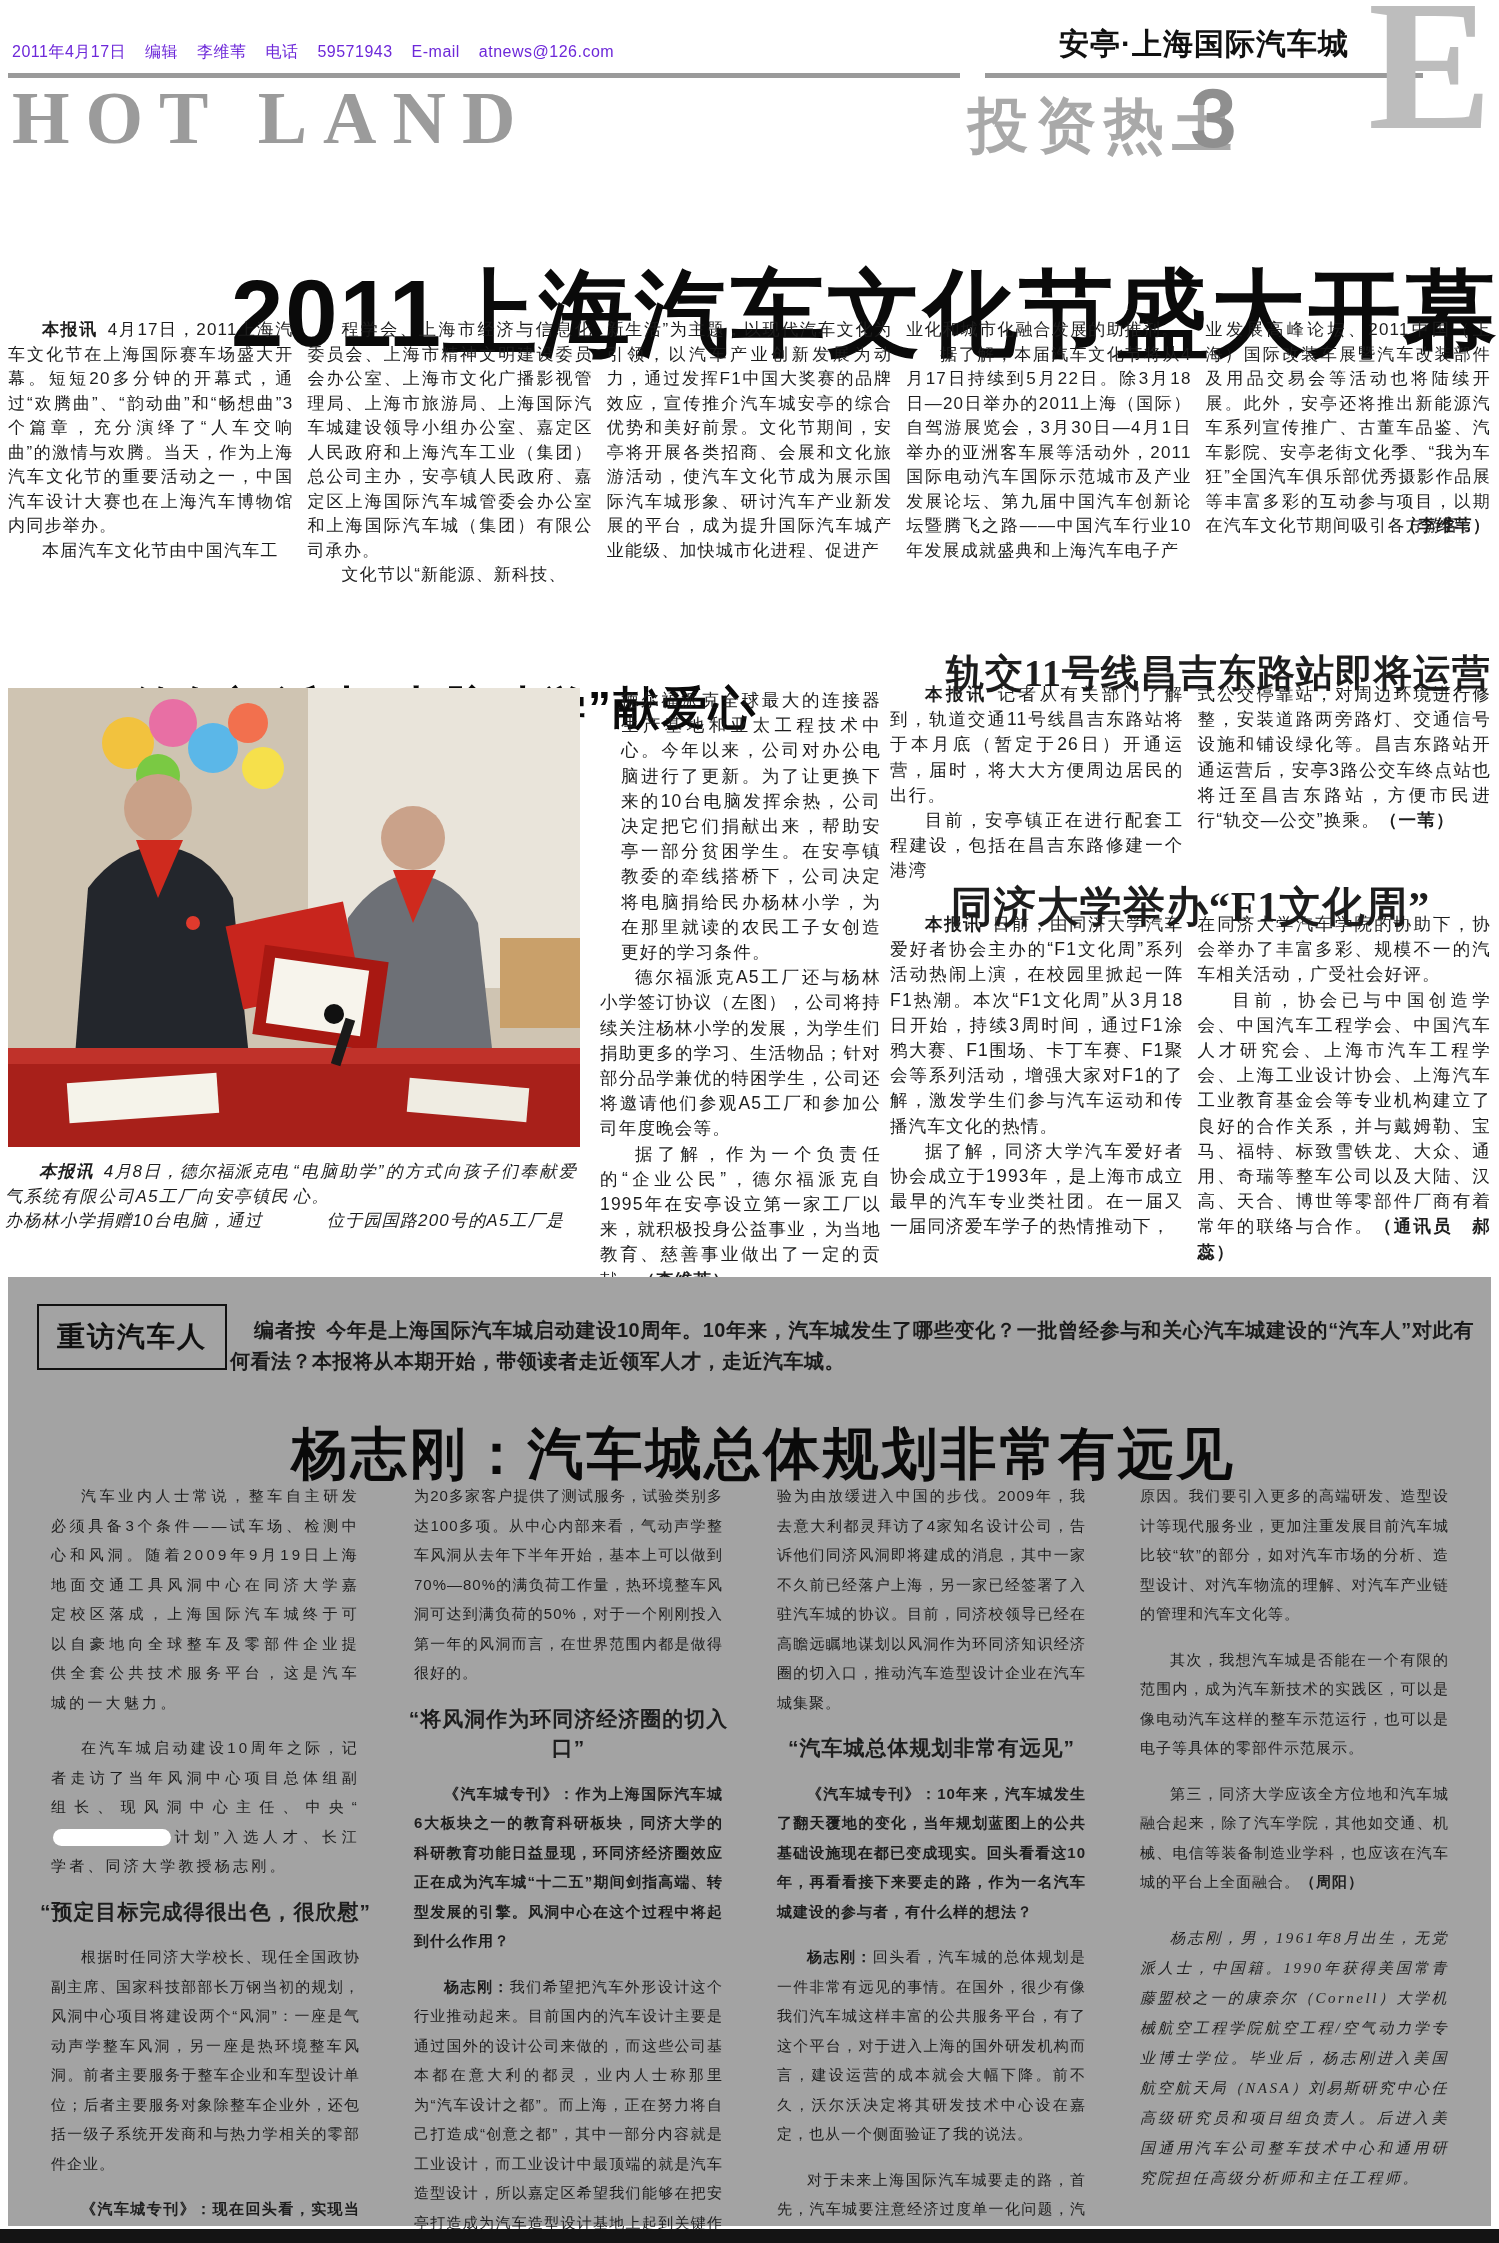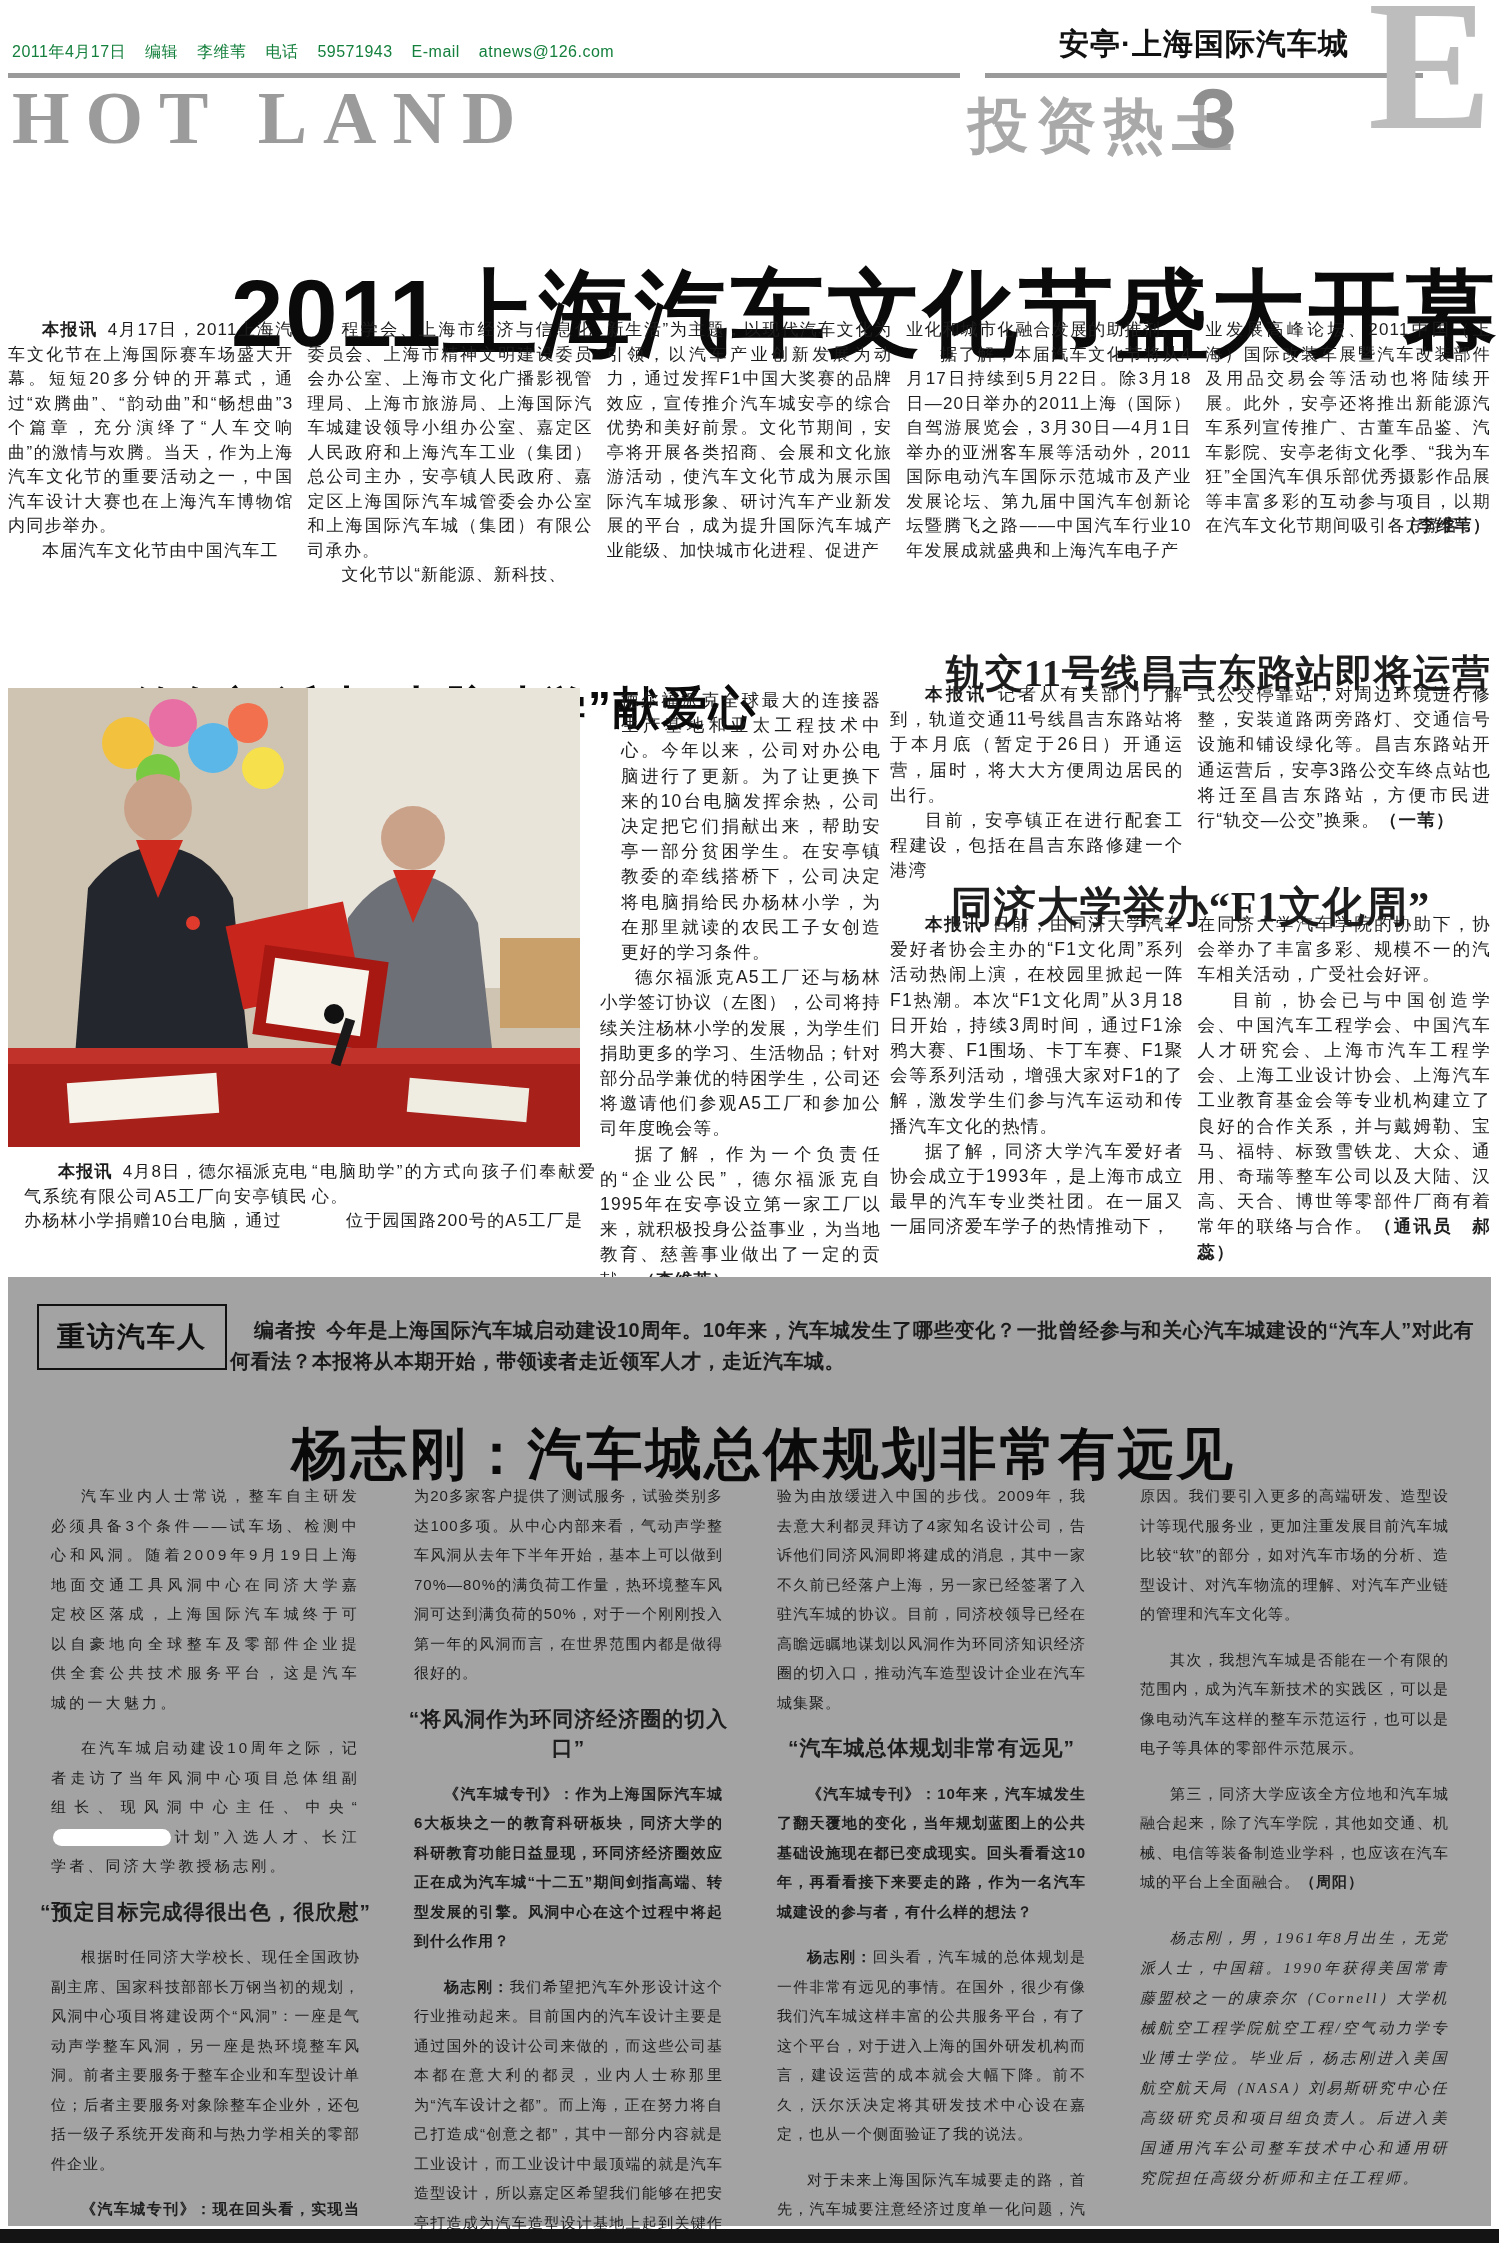--- a/index.html
+++ b/index.html
@@ -1,19 +1,19 @@
 <!DOCTYPE html>
 <html><head>
 <meta charset="utf-8">
 <style>
   html,body{margin:0;padding:0;background:#e8e8e8;}
   #page{position:relative;width:1499px;height:2243px;background:#ffffff;overflow:hidden;
         font-family:"Liberation Sans",sans-serif;color:#1d1d1d;}
   
-  .dateline{position:absolute;left:12px;top:42px;font-size:16px;color:#15803d;letter-spacing:.5px;}
+  .dateline{position:absolute;left:12px;top:42px;font-size:16px;color:#6d28d9;letter-spacing:.5px;}
   .dateline span{margin-right:14px;}
   .rule{position:absolute;height:5px;background:#9a9a9a;}
   .rule-left{left:8px;top:73px;width:952px;}
   .rule-right{left:985px;top:73px;width:438px;}
   .masthead{position:absolute;left:12px;top:76px;font-family:"Liberation Serif",serif;
             font-size:74px;color:#9b9b9b;letter-spacing:16px;font-weight:bold;}
   .section-cn{position:absolute;left:985px;top:24px;width:438px;text-align:center;
               font-size:30px;font-weight:bold;color:#111;letter-spacing:1px;}
   .tagline{position:absolute;left:968px;top:86px;font-size:60px;color:#a9a9a9;letter-spacing:8px;font-weight:bold;}
   .pagenum{position:absolute;left:1190px;top:70px;font-size:84px;color:#8f8f8f;font-weight:bold;}
@@ -26,22 +26,22 @@
         grid-template-columns:repeat(5,1fr);column-gap:14px;}
   .col p,.colblock p{margin:0;font-size:17px;line-height:24.5px;text-align:justify;
         letter-spacing:1.2px;text-indent:2em;}
   .b{font-weight:bold;margin-right:10px;}
   .by{font-weight:bold;}
   .byline-right{text-align:right!important;text-indent:0!important;font-weight:bold;margin-top:-24.5px!important;}
   
   .headline-delphi{position:absolute;left:8px;top:640px;width:872px;text-align:center;
                    font-size:46px;font-weight:bold;letter-spacing:2px;color:#0a0a0a;}
   .photo{position:absolute;left:8px;top:688px;width:572px;height:459px;background:#b8a894;}
-  .lead-cols{position:absolute;left:24px;top:1160px;width:572px;display:grid;
-             grid-template-columns:1fr 1fr;column-gap:4px;}
+  .lead-cols{position:absolute;left:5px;top:1160px;width:572px;display:grid;
+             grid-template-columns:1fr 1fr;column-gap:4px;font-style:italic;}
   .delphi-main{position:absolute;left:600px;top:688px;width:281px;}
   .delphi-main p{font-size:17.5px;line-height:25.2px;}
   .rightzone-head1{position:absolute;left:890px;top:616px;width:601px;text-align:right;
        font-family:"Liberation Serif",serif;font-size:38px;font-weight:bold;letter-spacing:1px;}
   .metro{position:absolute;left:890px;top:682px;width:601px;display:grid;
          grid-template-columns:1fr 1fr;column-gap:14px;}
   .metro p,.f1 p{font-size:17.5px;line-height:25.2px;}
   .rightzone-head2{position:absolute;left:890px;top:844px;width:601px;text-align:center;
        font-family:"Liberation Serif",serif;font-size:42px;font-weight:bold;letter-spacing:1px;}
   .f1{position:absolute;left:890px;top:912px;width:601px;display:grid;

